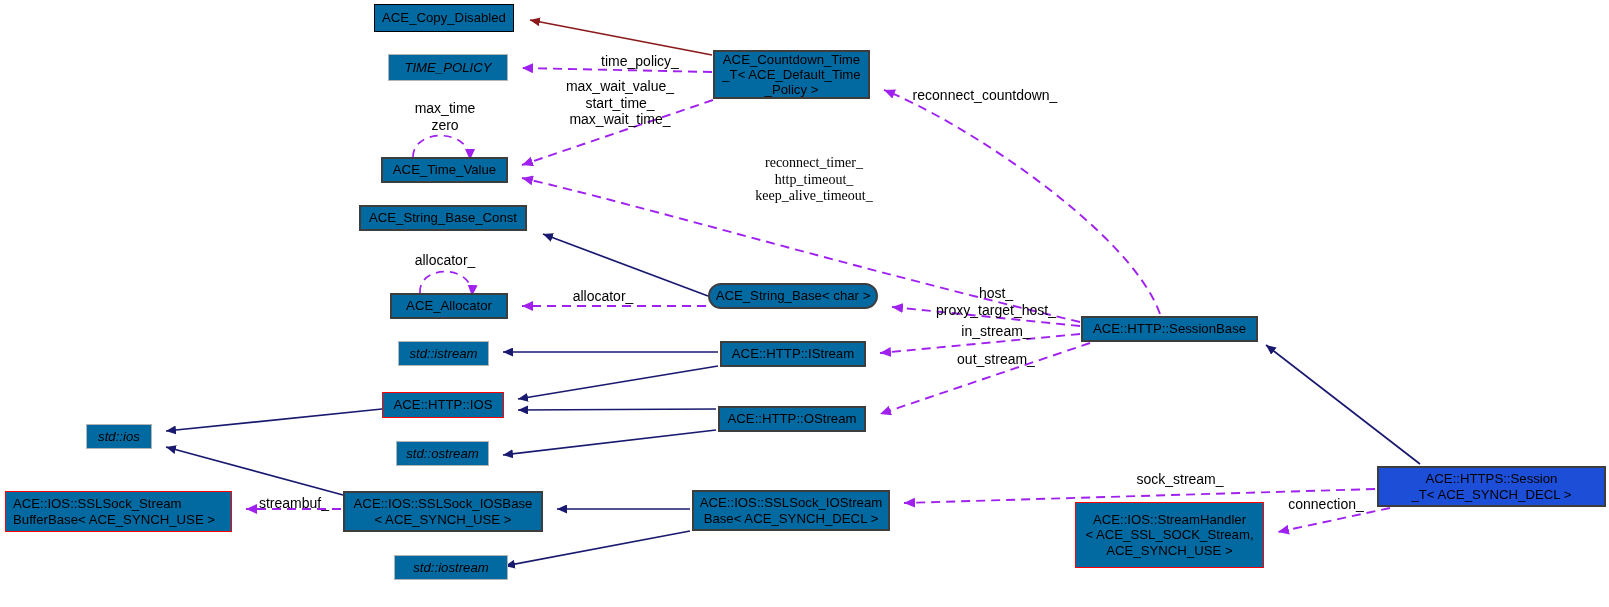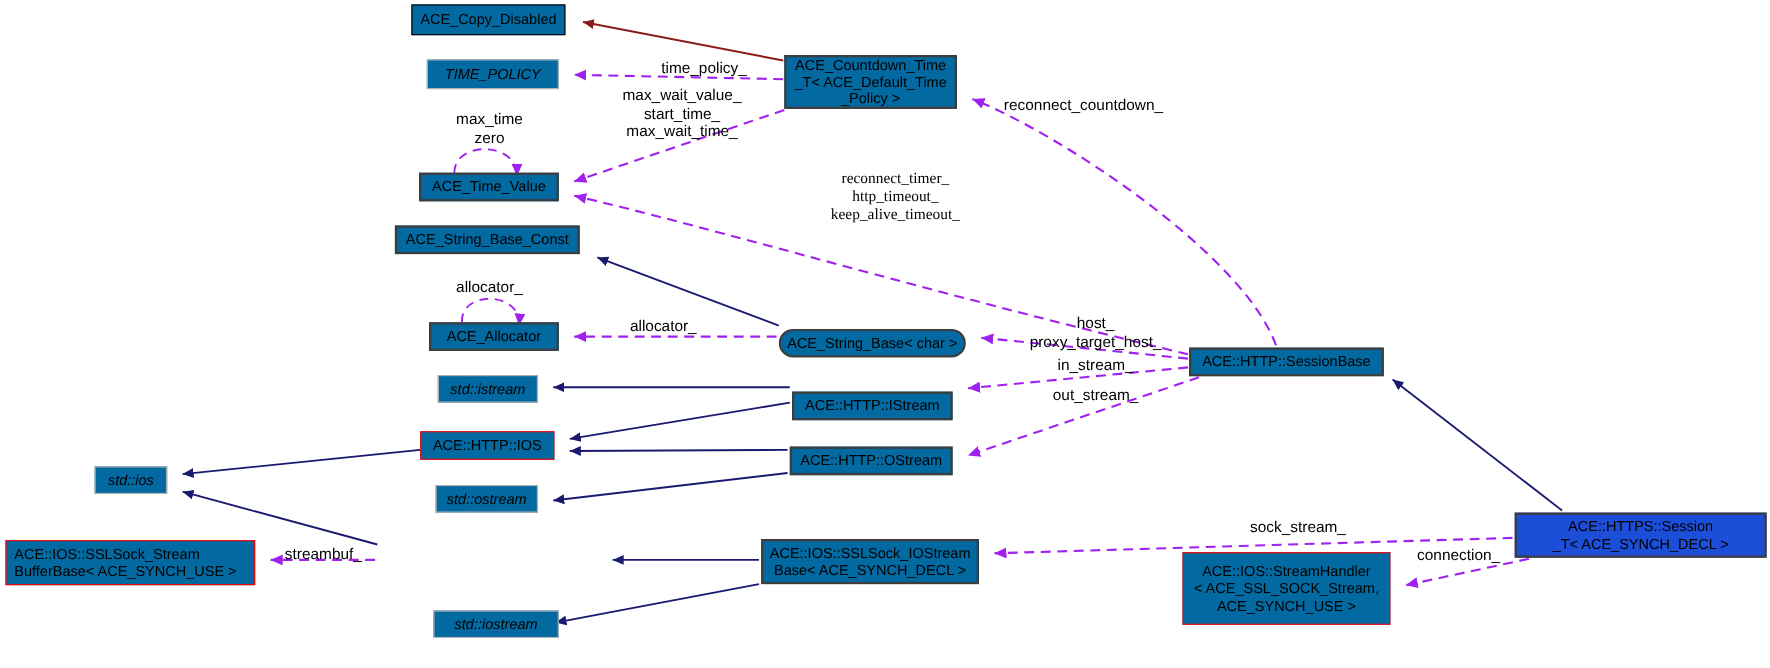--- a/index.html
+++ b/index.html
@@ -91,39 +91,41 @@
   <div class="node bold" style="left:713px;top:50px;width:157px;height:49px;">ACE_Countdown_Time
 _T&lt; ACE_Default_Time
 _Policy &gt;</div>
 
   <div class="node bold" style="left:381px;top:157px;width:127px;height:26px;">ACE_Time_Value</div>
 
   <div class="node bold" style="left:359px;top:205px;width:168px;height:26px;">ACE_String_Base_Const</div>
 
   <div class="node bold" style="left:390px;top:293px;width:118px;height:26px;">ACE_Allocator</div>
 
-  <div class="node bold" style="left:708px;top:299px;width:170px;height:26px;border-radius:13px;">ACE_String_Base&lt; char &gt;</div>
+  <div class="node bold" style="left:708px;top:283px;width:170px;height:26px;border-radius:13px;">ACE_String_Base&lt; char &gt;</div>
 
   <div class="node bold" style="left:1081px;top:316px;width:177px;height:26px;">ACE::HTTP::SessionBase</div>
 
   <div class="node gray-border" style="left:398px;top:341px;width:91px;height:25px;">std::istream</div>
 
-  <div class="node bold" style="left:720px;top:356px;width:146px;height:26px;">ACE::HTTP::IStream</div>
+  <div class="node bold" style="left:720px;top:341px;width:146px;height:26px;">ACE::HTTP::IStream</div>
 
   <div class="node red" style="left:382px;top:392px;width:122px;height:26px;">ACE::HTTP::IOS</div>
 
   <div class="node bold" style="left:718px;top:406px;width:148px;height:26px;">ACE::HTTP::OStream</div>
 
   <div class="node gray-border" style="left:396px;top:441px;width:93px;height:25px;">std::ostream</div>
 
   <div class="node gray-border" style="left:86px;top:424px;width:66px;height:25px;">std::ios</div>
 
   <div class="node red leftish" style="left:5px;top:491px;width:227px;height:41px;">ACE::IOS::SSLSock_Stream
 BufferBase&lt; ACE_SYNCH_USE &gt;</div>
 
+  <div class="node bold" style="left:343px;top:491px;width:200px;height:41px;">ACE::IOS::SSLSock_IOSBase
+&lt; ACE_SYNCH_USE &gt;</div>
 
   <div class="node bold" style="left:692px;top:490px;width:198px;height:41px;">ACE::IOS::SSLSock_IOStream
 Base&lt; ACE_SYNCH_DECL &gt;</div>
 
   <div class="node gray-border" style="left:394px;top:555px;width:114px;height:25px;">std::iostream</div>
 
   <div class="node red" style="left:1075px;top:502px;width:189px;height:66px;">ACE::IOS::StreamHandler
 &lt; ACE_SSL_SOCK_Stream,
 ACE_SYNCH_USE &gt;</div>
 

